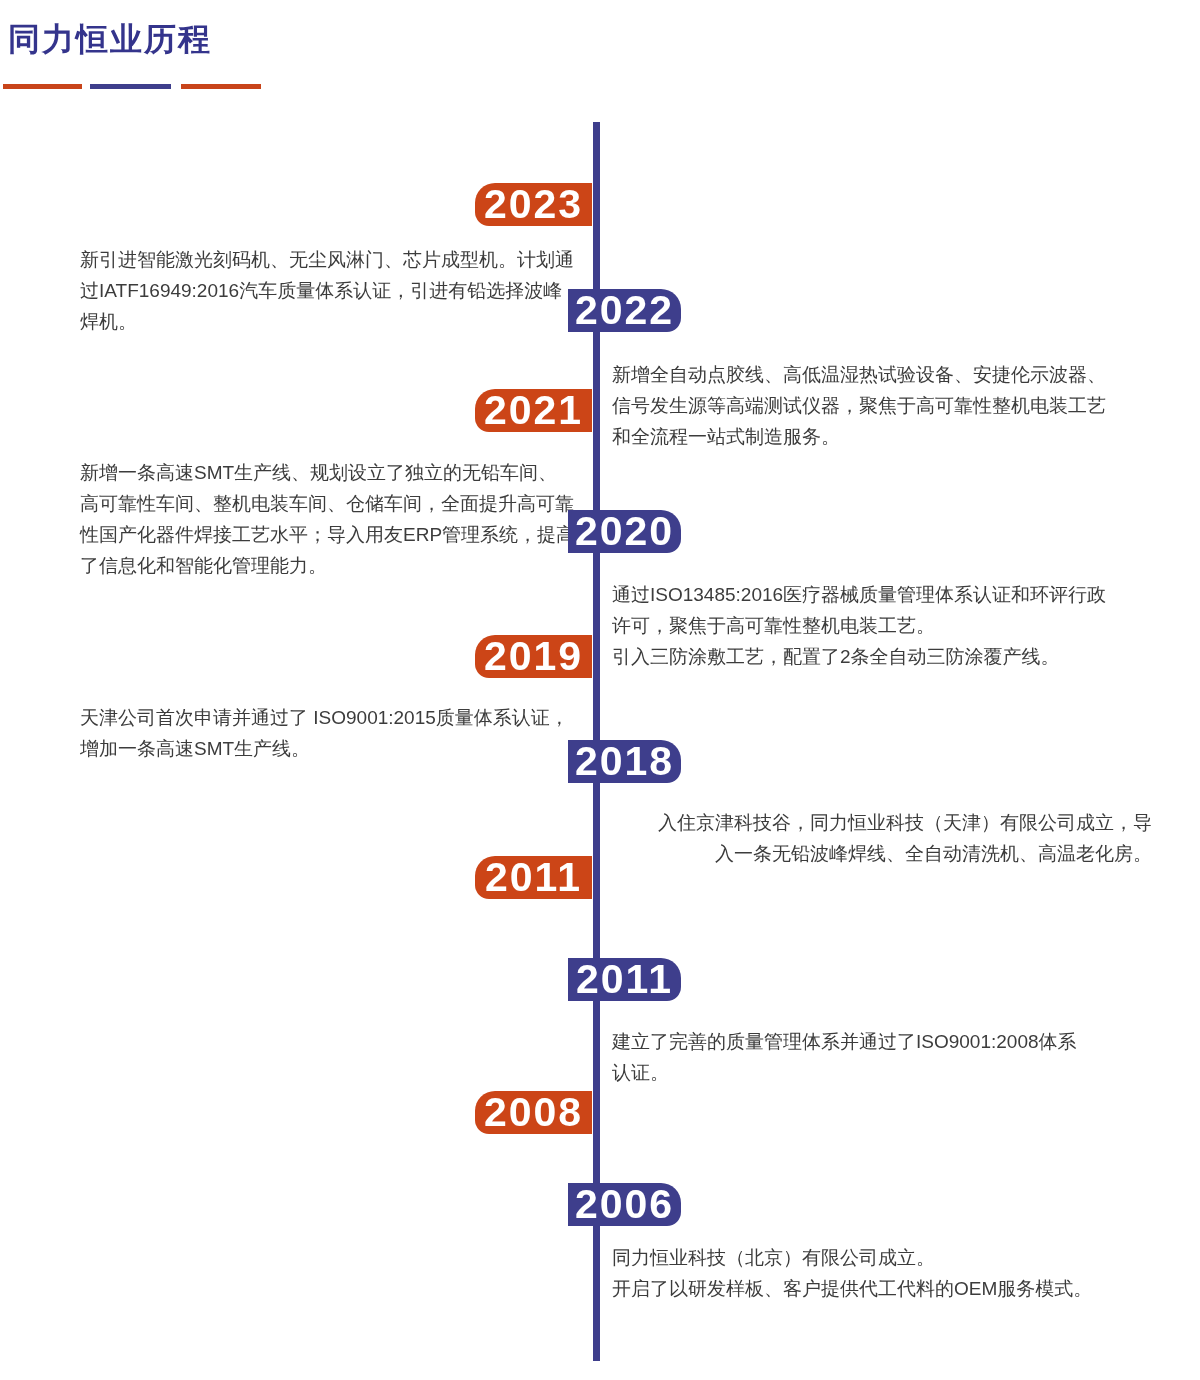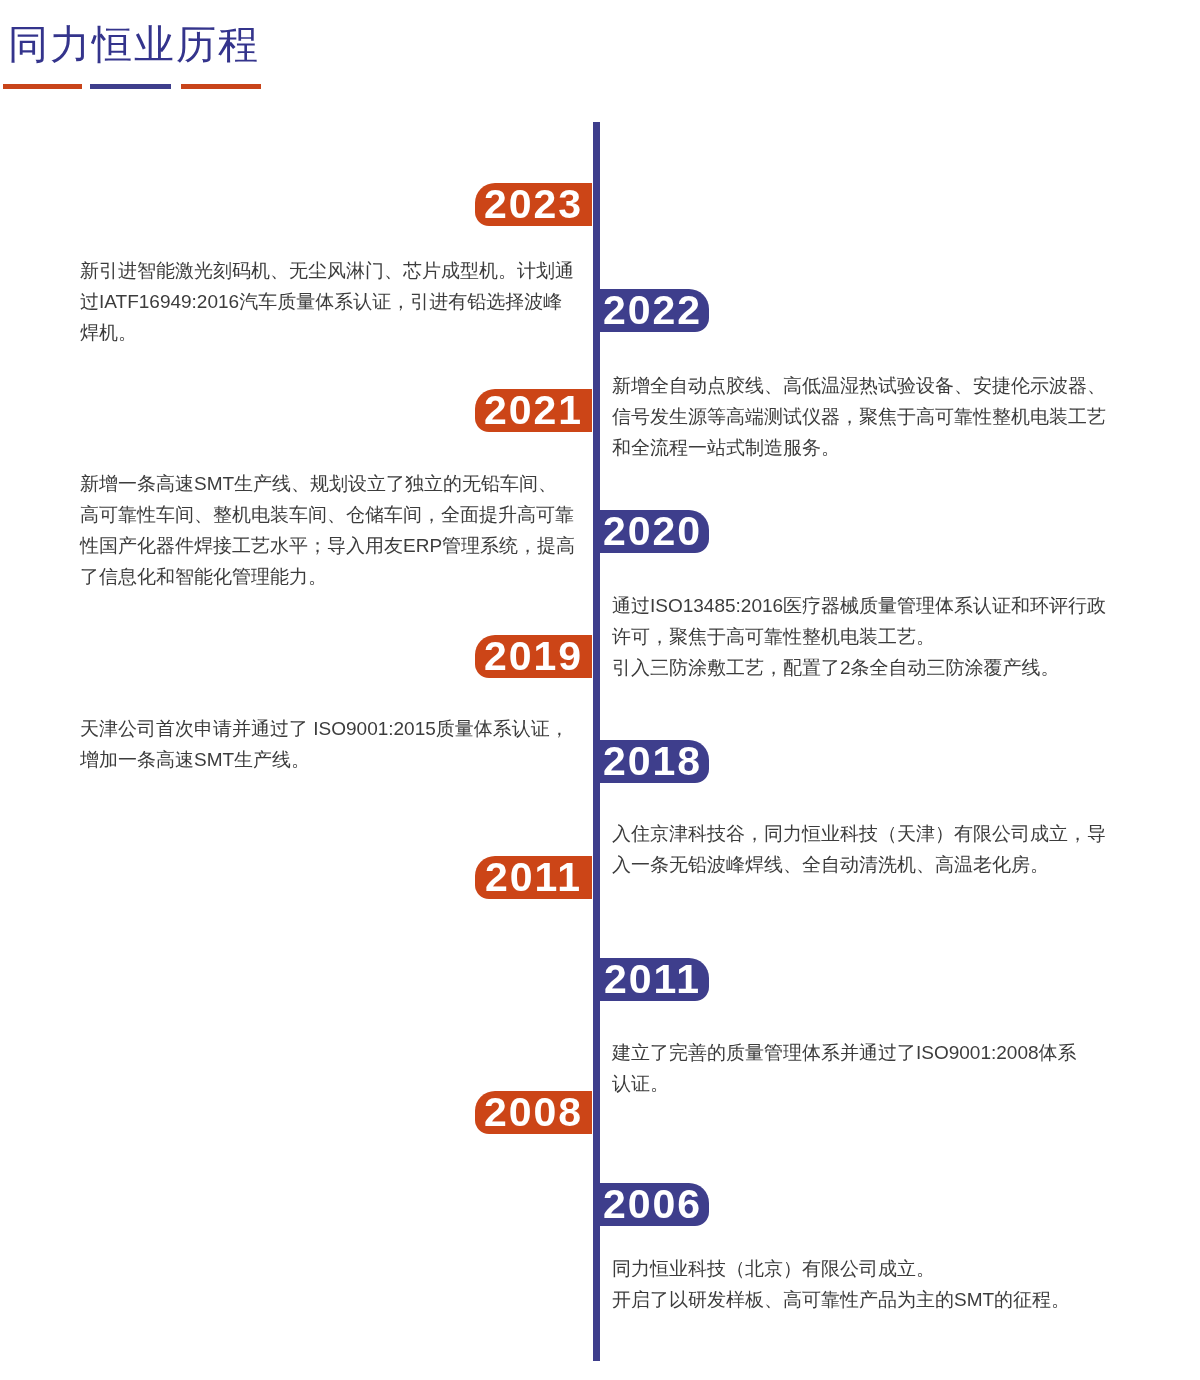--- a/index.html
+++ b/index.html
@@ -5,21 +5,21 @@
   html,body{margin:0;padding:0;background:#ffffff;}
   .page{
     position:relative;
     width:1200px;height:1380px;
     background:#ffffff;
     font-family:"Liberation Sans","DejaVu Sans",sans-serif;
     overflow:hidden;
   }
   .page-title{
     position:absolute;left:8px;top:22px;
-    font-size:40px;font-weight:normal;color:#34348C;
+    font-size:32px;font-weight:bold;color:#34348C;
     letter-spacing:2px;line-height:1.1;margin:0;
   }
   .title-bar{position:absolute;top:84px;height:5px;}
   .bar-orange{background:#C8441A;}
   .bar-purple{background:#3E3E8C;}
   .bar-1{left:3px;width:79px;}
   .bar-2{left:90px;width:81px;}
   .bar-3{left:181px;width:80px;}
   .timeline-line{
     position:absolute;left:593px;top:122px;
@@ -29,29 +29,28 @@
     position:absolute;height:43px;
     display:flex;align-items:center;justify-content:center;
     color:#ffffff;font-size:41px;font-weight:bold;letter-spacing:2px;
   }
   .tag-left{
     left:475px;width:117px;
     background:#CC4517;
     border-radius:20px 0 0 14px;
   }
   .tag-right{
-    left:596px;width:113px;
+    left:568px;width:113px;
     background:#3E3E8C;
     border-radius:0 20px 14px 0;
   }
   .event-text{
     position:absolute;
     font-size:19px;line-height:31px;color:#3C3C3C;
     white-space:pre-line;
-    margin-top:11px;
   }
   .text-left{left:80px;width:520px;}
   .text-right{left:612px;width:540px;}
 </style>
 </head>
 <body>
 
 <div class="page">
 
   <h1 class="page-title">同力恒业历程</h1>
@@ -80,28 +79,28 @@
   <div class="year-tag tag-right" style="top:510px;">2020</div>
   <div class="event-text text-right" style="top:579px;">通过ISO13485:2016医疗器械质量管理体系认证和环评行政
 许可，聚焦于高可靠性整机电装工艺。
 引入三防涂敷工艺，配置了2条全自动三防涂覆产线。</div>
 
   <div class="year-tag tag-left" style="top:635px;">2019</div>
   <div class="event-text text-left" style="top:702px;">天津公司首次申请并通过了 ISO9001:2015质量体系认证，
 增加一条高速SMT生产线。</div>
 
   <div class="year-tag tag-right" style="top:740px;">2018</div>
-  <div class="event-text text-right" style="top:807px;">入住京津科技谷，同力恒业科技（天津）有限公司成立，导
+  <div class="event-text text-right" style="top:807px;text-align:right;">入住京津科技谷，同力恒业科技（天津）有限公司成立，导
 入一条无铅波峰焊线、全自动清洗机、高温老化房。</div>
 
   <div class="year-tag tag-left" style="top:856px;">2011</div>
 
   <div class="year-tag tag-right" style="top:958px;">2011</div>
   <div class="event-text text-right" style="top:1026px;">建立了完善的质量管理体系并通过了ISO9001:2008体系
 认证。</div>
 
   <div class="year-tag tag-left" style="top:1075px;margin-top:16px;">2008</div>
 
   <div class="year-tag tag-right" style="top:1183px;text-align:center;">2006</div>
   <div class="event-text text-right" style="top:1242px;">同力恒业科技（北京）有限公司成立。
-开启了以研发样板、高可靠性产品为主的SMT的征程。</div>
+开启了以研发样板、客户提供代工代料的OEM服务模式。</div>
 
 </div>
 
 </body></html>

